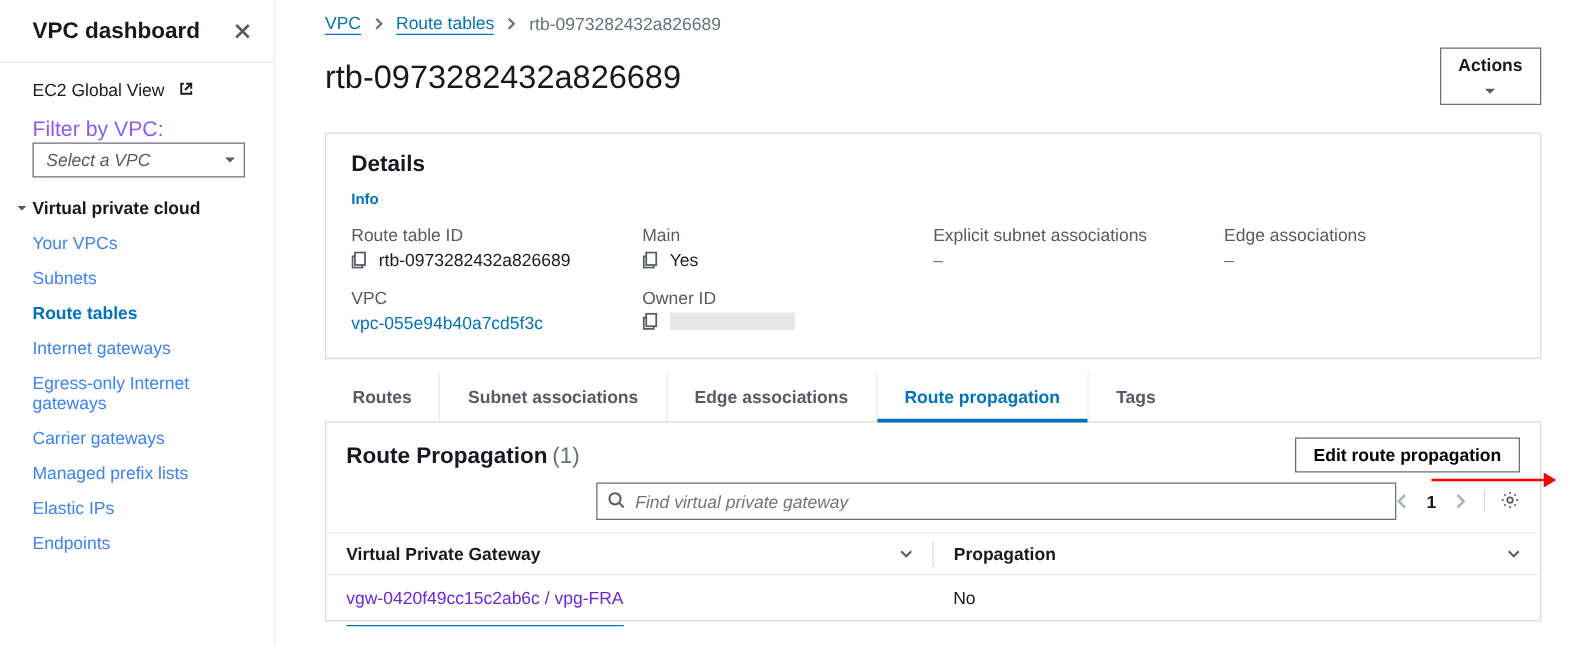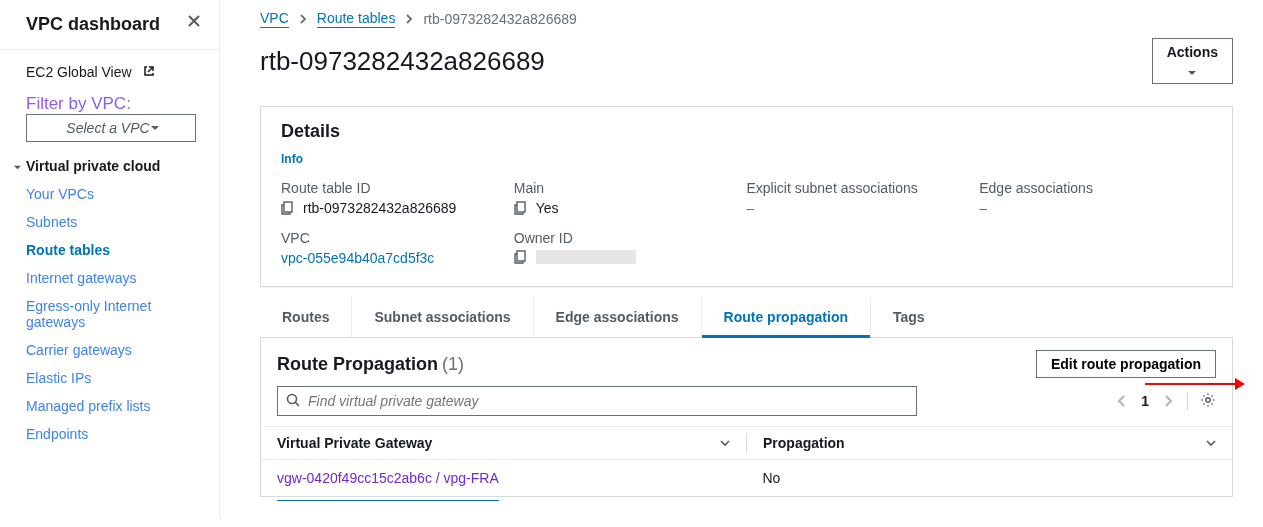--- a/index.html
+++ b/index.html
@@ -1,26 +1,26 @@
 <!DOCTYPE html>
 <html><head>
   <meta charset="utf-8">
   <style>
     * { box-sizing: border-box; margin: 0; padding: 0; }
     body { font-family: "Amazon Ember", "Helvetica Neue", Arial, sans-serif; font-size: 14px; color: #16191f; background: #fff; width: 1263px; }
     .layout { display: flex; }
     .sidebar { width: 220px; border-right: 1px solid #e9ebed; padding: 0; }
-    .sidebar-head { display: flex; justify-content: space-between; border-bottom: 1px solid #e9ebed; padding: 14px 18px 14px 26px; }
+    .sidebar-head { display: flex; justify-content: space-between; align-items: center; border-bottom: 1px solid #e9ebed; padding: 14px 18px 14px 26px; }
     .sidebar-head h2 { font-size: 18px; font-weight: 700; }
     .close-chevron { color: #545b64; font-size: 18px; cursor: pointer; }
     .sidebar-section { padding: 14px 10px 6px 26px; }
     .ec2-link { color: #16191f; font-size: 14px; }
     .ec2-link .icon { margin-left: 4px; display: inline-block; }
     .filter-label { margin-top: 14px; margin-bottom: 0; color: #8b5cf6; font-size: 17px; }
-    .select-wrap { display: flex; align-items: center; justify-content: center; border: 1px solid #687078; width: 170px; height: 28px; padding: 0 6px 0 10px; color: #545b64; font-style: italic; cursor: pointer; }
+    .select-wrap { display: flex; align-items: center; justify-content: space-between; border: 1px solid #687078; width: 170px; height: 28px; padding: 0 6px 0 10px; color: #545b64; font-style: italic; cursor: pointer; }
     .select-caret { font-style: normal; color: #545b64; }
     .nav-group { padding: 10px 10px 6px 26px; }
     .nav-group-title { display: flex; align-items: flex-end; font-weight: 700; margin-bottom: 6px; cursor: pointer; margin-left: -13px; }
     .nav-group-title .toggle { color: #545b64; font-size: 11px; display:inline-block; width: 13px; }
     .nav-list { list-style: none; }
     .nav-item { padding: 6px 0; color: #3b82f6; cursor: pointer; }
     .nav-item.active { color: #0073bb; font-weight: 700; }
     .main { flex: 1; padding: 10px 30px 20px 40px; position: relative; }
     .breadcrumbs { display: flex; align-items: center; gap: 10px; color: #687078; margin-bottom: 10px; }
     .breadcrumbs a { color: #0073bb; text-decoration: none; border-bottom: 1px solid #0073bb; padding-bottom: 1px; }
@@ -45,21 +45,21 @@
     .tabs-row { display: flex; border-bottom: 1px solid #d5dbdb; }
     .tab { padding: 12px 22px; color: #545b64; font-weight: 700; cursor: pointer; position: relative; border-right: 1px solid #e9ebed; }
     .tab:last-child { border-right: none; }
     .tab.active { color: #0073bb; }
     .tab.active::after { content:""; position:absolute; left:0; right:0; bottom:-1px; height:3px; background:#0073bb; }
     .rp-panel { border: 1px solid #d5dbdb; border-top: none; }
     .rp-head { display: flex; justify-content: space-between; align-items: center; padding: 12px 16px 0 16px; }
     .rp-title { font-size: 18px; font-weight: 700; }
     .rp-count { color: #687078; font-weight: 400; font-size: 18px; }
     .edit-btn { border: 1px solid #687078; background:#fff; padding: 5px 14px; font-weight: 700; font-size: 14px; cursor: pointer; }
-    .rp-controls { display:flex; justify-content: space-between; align-items: center; padding: 8px 16px 10px 16px; }
+    .rp-controls { display:flex; justify-content: flex-end; align-items: center; padding: 8px 16px 10px 16px; }
     .search-wrap { display:flex; align-items:center; border:1px solid #687078; width: 640px; height: 30px; padding: 0 8px; gap: 8px; }
     .search-wrap input { border:0; outline:0; width:100%; font-size: 14px; font-style: italic; color: #545b64; }
     .pager { display:flex; align-items:center; gap: 14px; color: #687078; }
     .pager .num { color: #16191f; font-weight: 700; }
     .gear { color: #545b64; cursor:pointer; padding-left: 12px; border-left: 1px solid #d5dbdb; line-height: 1; }
     .tbl { width: 100%; border-top: 1px solid #e9ebed; }
     .tbl-head { display:flex; border-bottom: 1px solid #e9ebed; }
     .th { flex:1; padding: 8px 16px; font-weight: 700; display:flex; align-items:center; justify-content: space-between; gap: 8px; }
     .th-sep { border-right: 1px solid #d5dbdb; align-self: stretch; margin: 6px 0; }
     .sort-caret { color: #545b64; font-size: 12px; }
@@ -113,22 +113,22 @@
         </span>
         <span>Virtual private cloud</span>
       </div>
       <ul class="nav-list">
         <li class="nav-item"><span>Your VPCs</span></li>
         <li class="nav-item"><span>Subnets</span></li>
         <li class="nav-item active"><span>Route tables</span></li>
         <li class="nav-item"><span>Internet gateways</span></li>
         <li class="nav-item"><span>Egress-only Internet gateways</span></li>
         <li class="nav-item"><span>Carrier gateways</span></li>
+        <li class="nav-item"><span>Managed prefix lists</span></li>
         <li class="nav-item"><span>Elastic IPs</span></li>
-        <li class="nav-item"><span>Managed prefix lists</span></li>
         <li class="nav-item"><span>Endpoints</span></li>
       </ul>
     </div>
   </aside>
 
   <main class="main">
     <div class="breadcrumbs">
       <a>VPC</a>
       <span class="bc-sep chev">
         <svg width="8" height="10" viewBox="0 0 8 10" fill="none" stroke="#687078" stroke-width="1.8">

